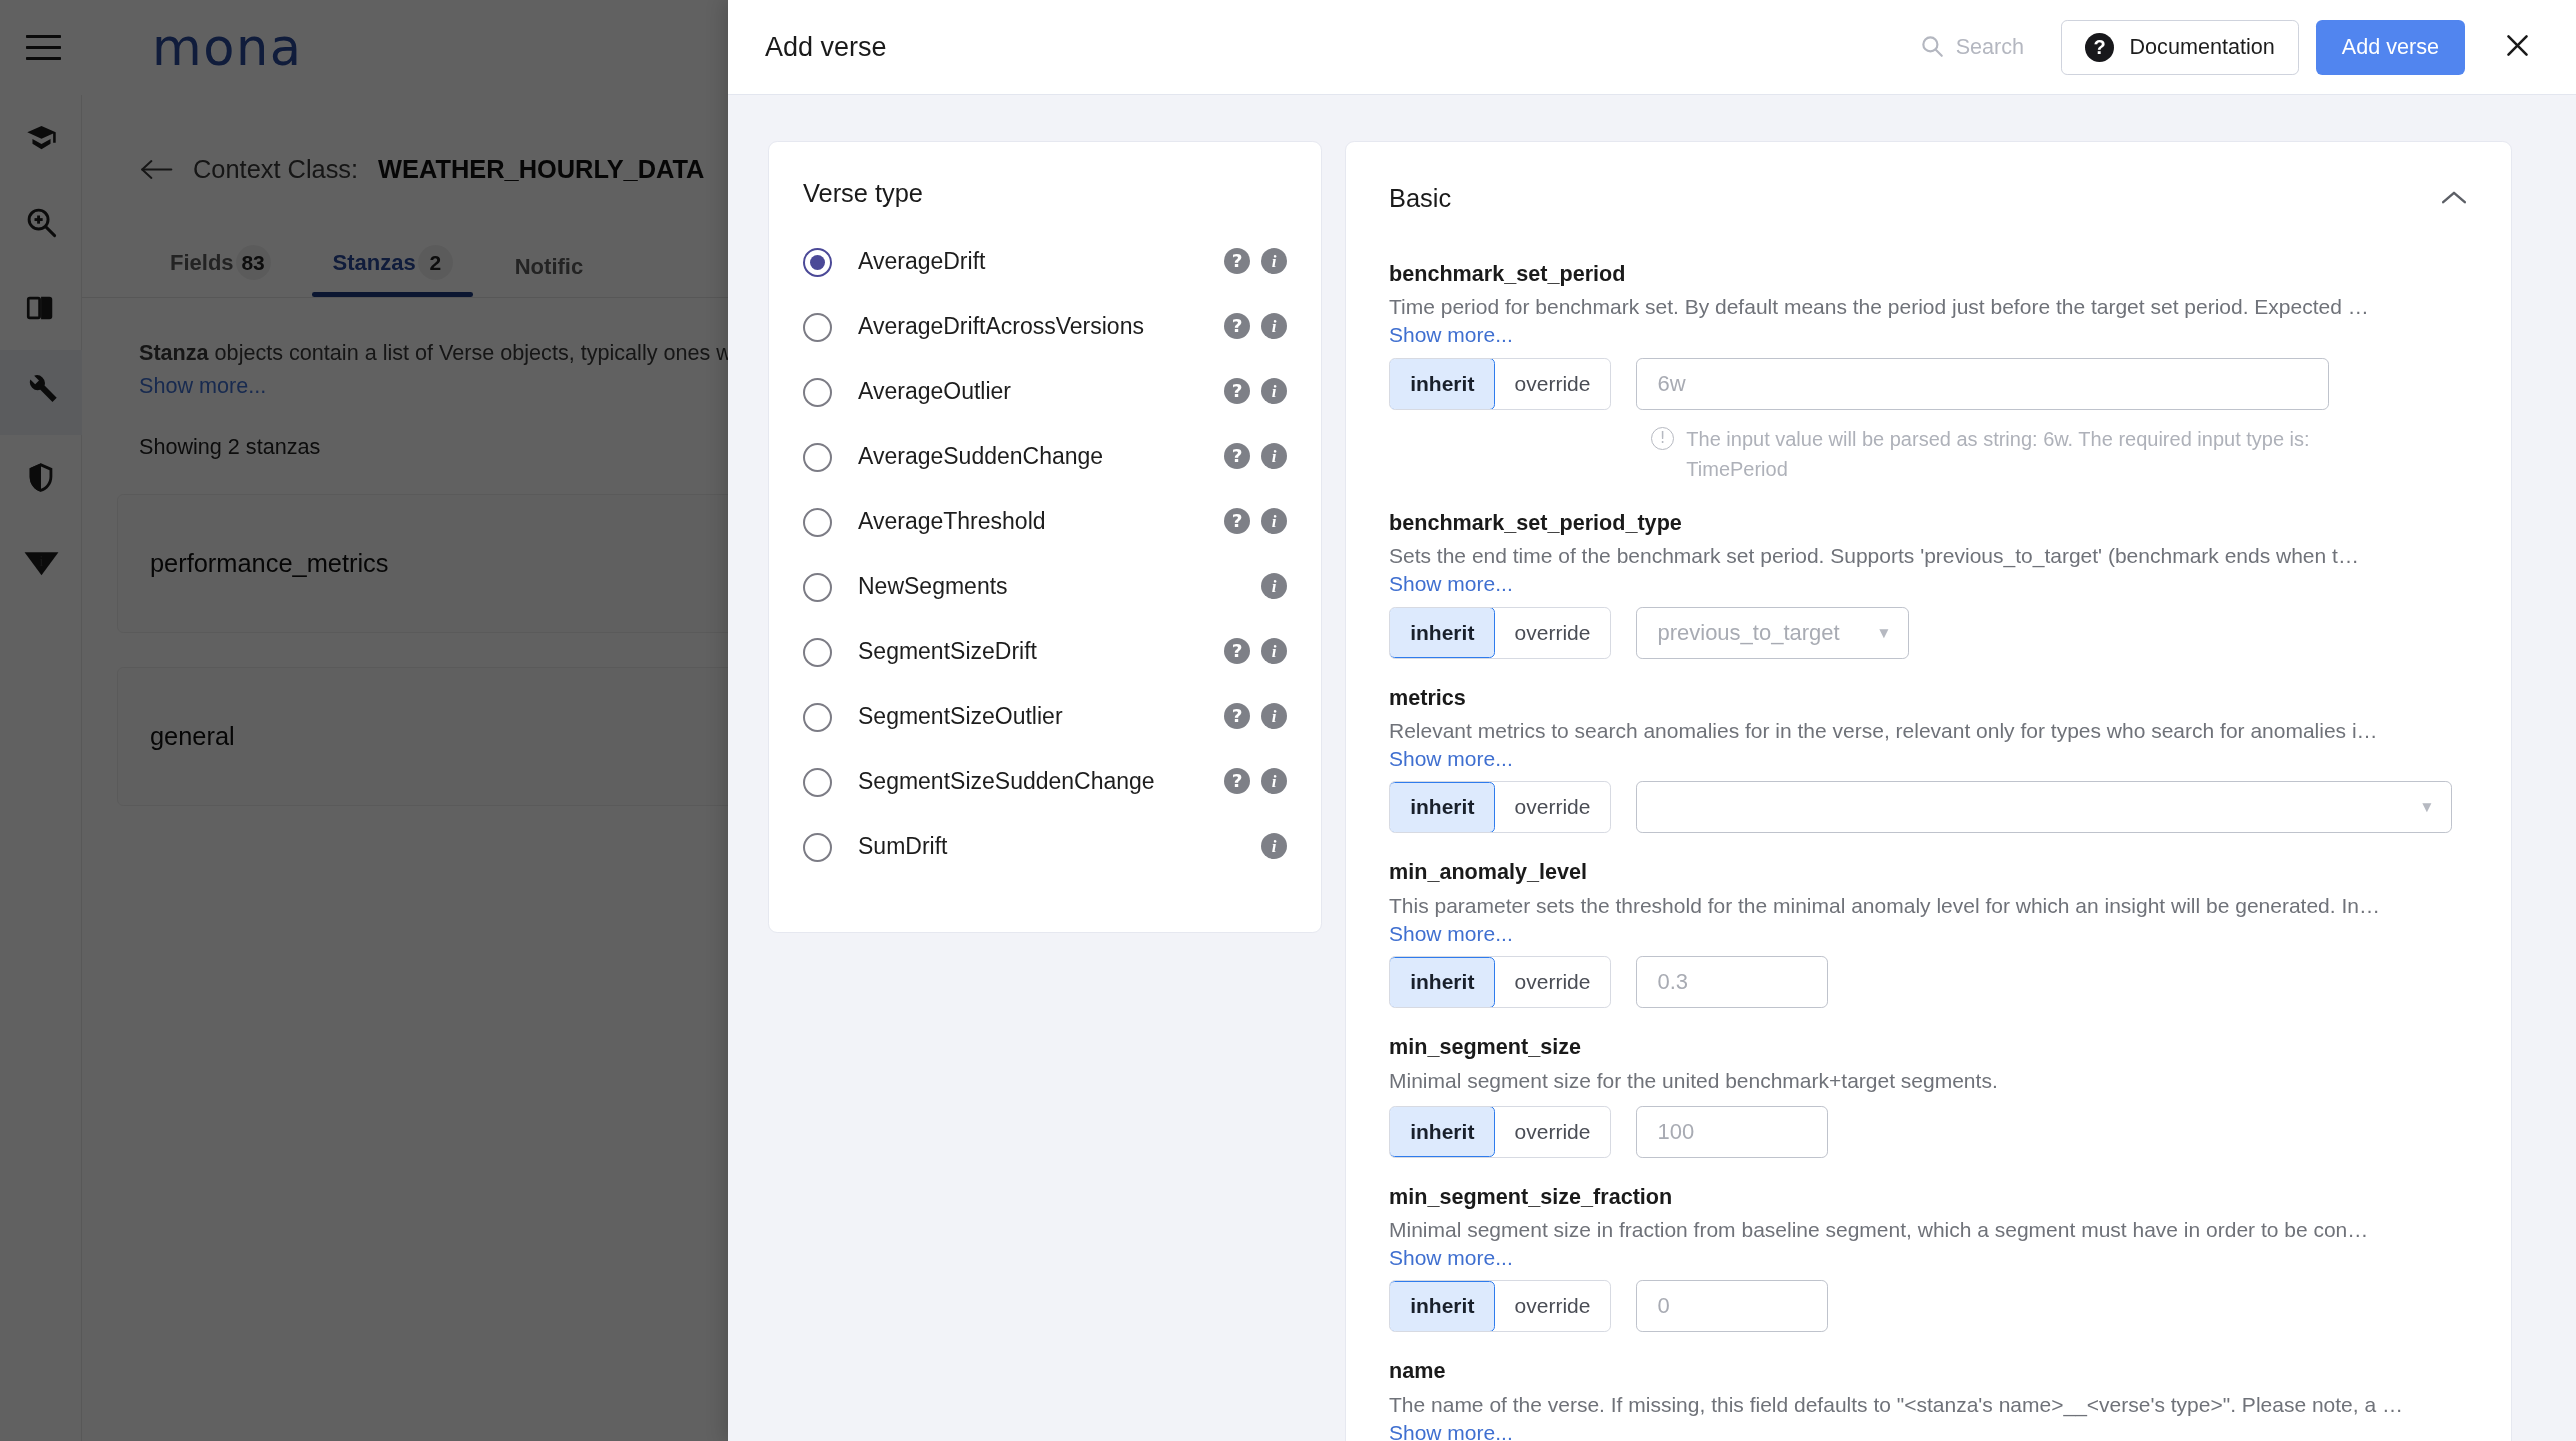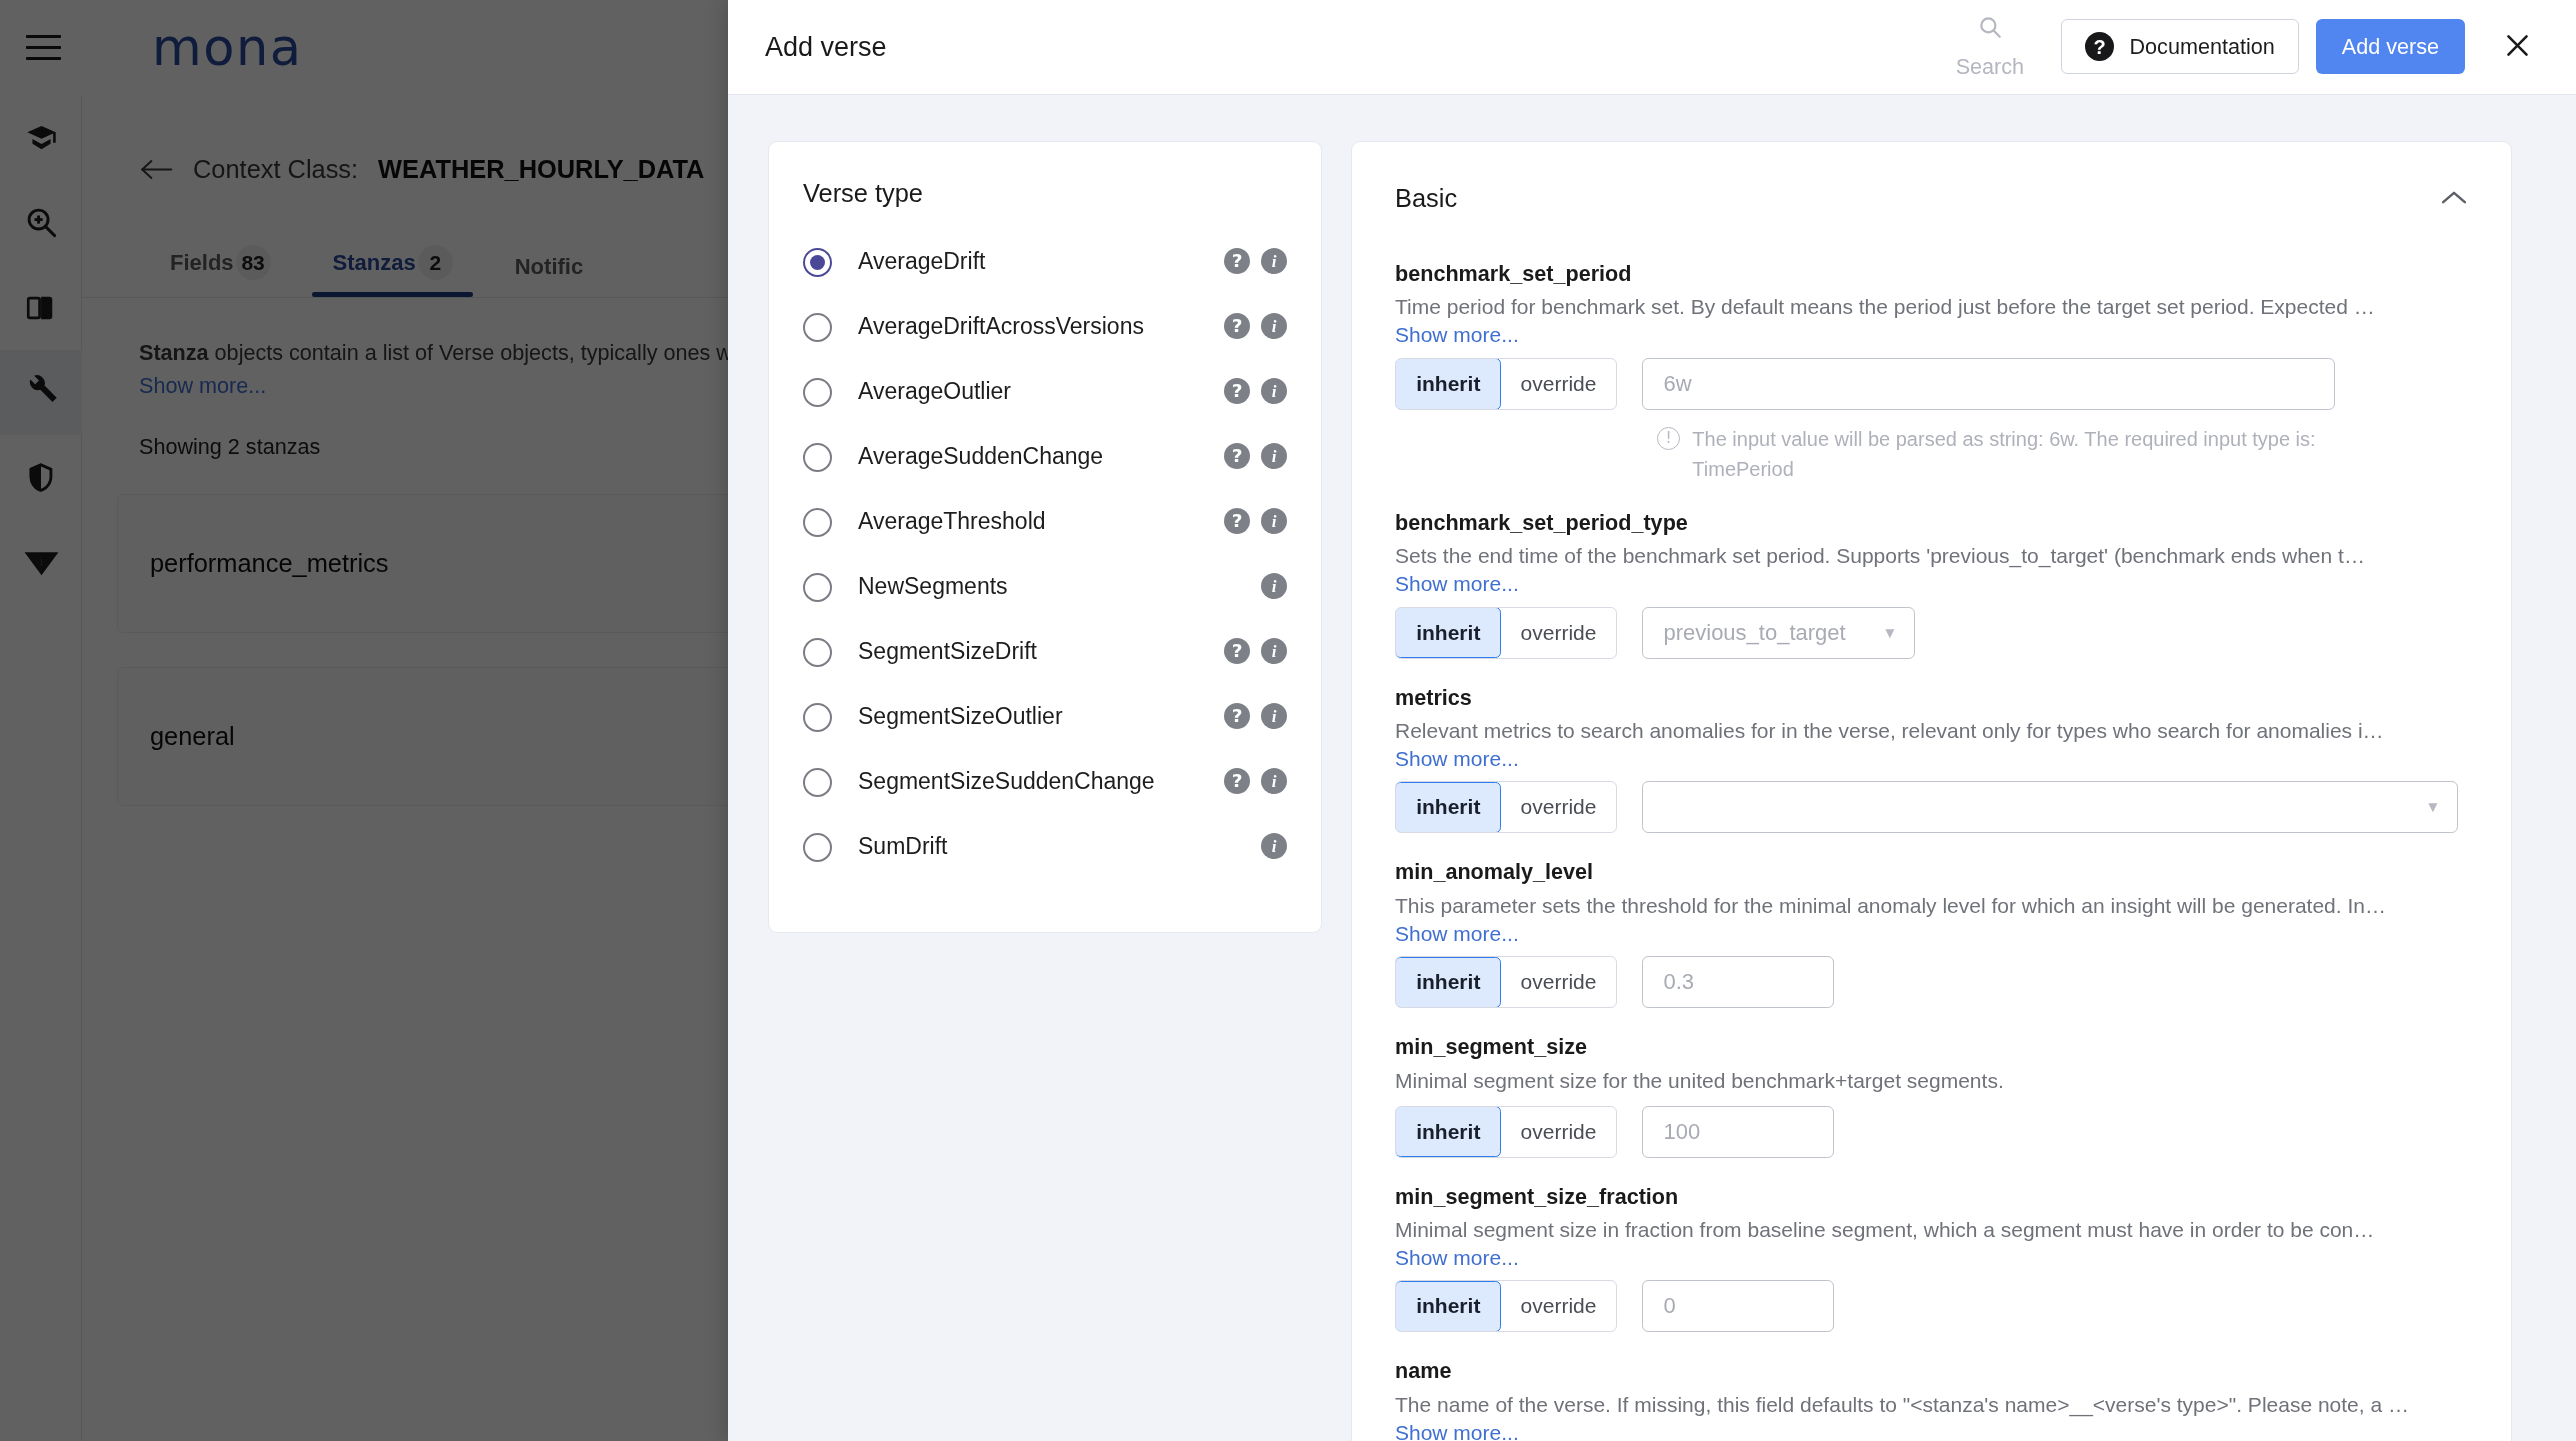--- a/index.html
+++ b/index.html
@@ -116,21 +116,20 @@
     padding: 0 37px 0 37px;
     flex: 0 0 auto;
   }
   .modal-title { font-size: 27px; color: #1a1a1a; }
   .modal-header-right {
     margin-left: auto; display: flex; align-items: center; gap: 0;
   }
   .search-box {
     display: flex; align-items: center; gap: 10.8px;
     margin-right: 37px;
-    flex-direction: column;
   }
   .search-placeholder { font-size: 21.6px; color: #b4b7c0; }
   .btn-doc {
     display: flex; align-items: center; gap: 15.4px;
     height: 55px; padding: 0 23px;
     border: 0.8px solid #cfd3dd; border-radius: 6.2px;
     background: #fff; font-size: 21.6px; color: #1d1d1d;
     margin-right: 17px;
   }
   .doc-q {
@@ -146,21 +145,21 @@
     display: flex; align-items: center;
     margin-right: 31px;
     font-family: "Liberation Sans", sans-serif;
   }
   .btn-close {
     width: 43px; height: 43px;
     display: flex; align-items: center; justify-content: center;
   }
 
   .modal-body {
-    flex: 1 1 auto; display: flex; gap: 29px;
+    flex: 1 1 auto; display: flex; gap: 23px;
     padding: 46px 64px 0 40px;
     overflow: hidden;
   }
 
   
   .verse-card {
     width: 554px; flex: 0 0 554px;
     background: #fff; border: 0.8px solid #e6e8f0; border-radius: 9.2px;
     padding: 37px 34px 34px 34px;
     align-self: flex-start;

